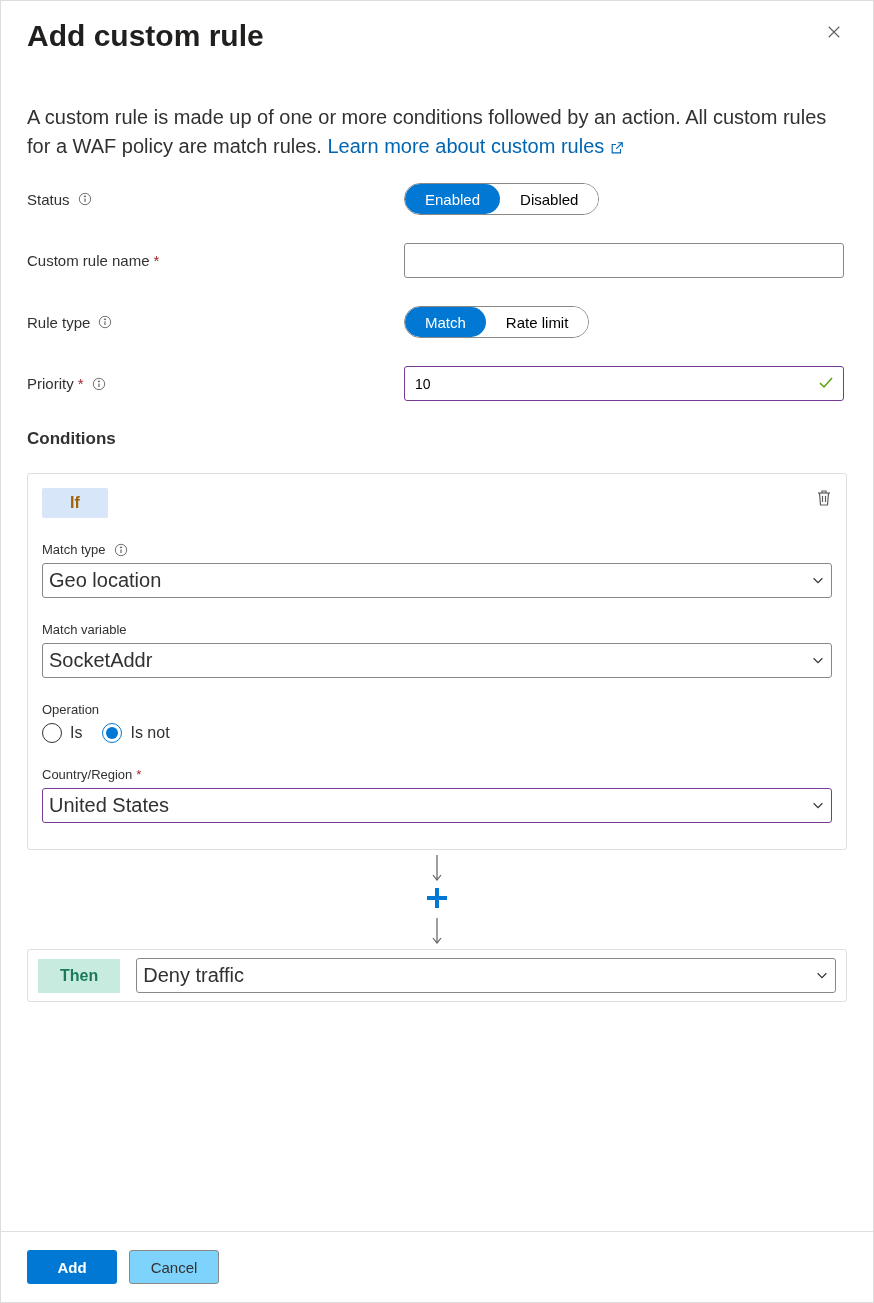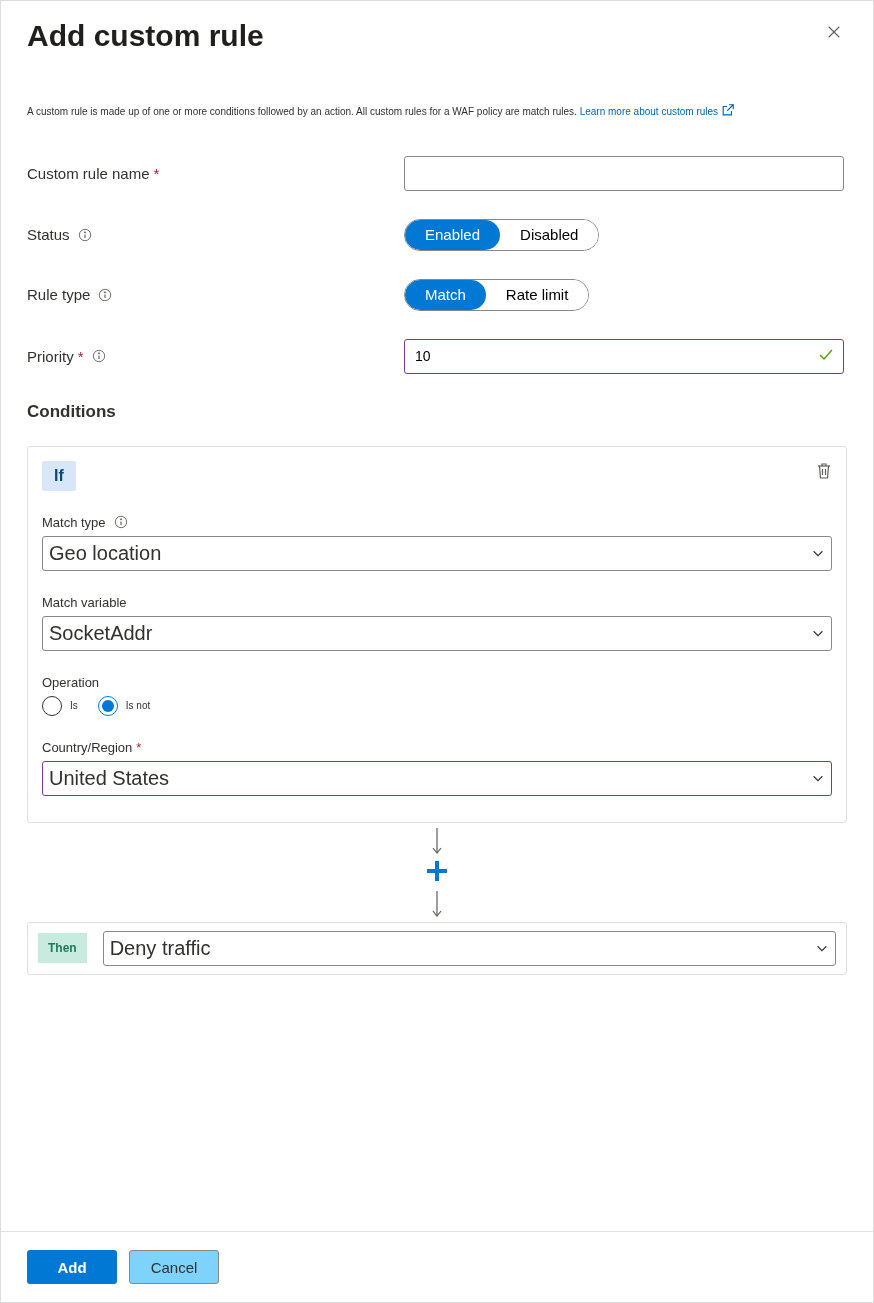--- a/index.html
+++ b/index.html
@@ -31,23 +31,23 @@
       font-weight: 600;
       color: #201f1e;
     }
     .close-btn {
       cursor: pointer;
       color: #605e5c;
       padding: 4px;
     }
     .close-btn svg { width: 18px; height: 18px; }
     .intro {
-      font-size: 10px;
+      font-size: 20px;
       line-height: 1.45;
-      margin-bottom: 34px;
+      margin-bottom: 20px;
     }
     .intro a {
       color: #0065b3;
       text-decoration: none;
     }
     .ext-link-icon {
       display: inline-block;
       vertical-align: -2px;
     }
     .ext-link-icon svg { width: 14px; height: 14px; }
@@ -121,23 +121,23 @@
     }
     .condition-card {
       border: 1px solid #e1dfdd;
       border-radius: 3px;
       padding: 14px 14px 26px 14px;
       position: relative;
     }
     .if-badge {
       display: inline-block;
       background: #d8e6fa;
-      color: #0c4a6e;
+      color: #a16207;
       font-weight: 600;
-      padding: 6px 12px;
+      padding: 6px 28px;
       border-radius: 2px;
       font-size: 16px;
       margin-bottom: 24px;
     }
     .trash-icon {
       position: absolute;
       right: 14px;
       top: 14px;
       cursor: pointer;
       color: #605e5c;
@@ -172,21 +172,21 @@
       display: flex;
       align-items: center;
       gap: 20px;
       margin-top: 6px;
     }
     .radio-item {
       display: flex;
       align-items: center;
       gap: 8px;
       cursor: pointer;
-      font-size: 10px;
+      font-size: 16px;
     }
     .radio-outer {
       width: 20px;
       height: 20px;
       border: 1px solid #323130;
       border-radius: 50%;
       display: flex;
       align-items: center;
       justify-content: center;
     }
@@ -216,23 +216,23 @@
       border-radius: 3px;
       padding: 8px 10px;
       display: flex;
       align-items: center;
       gap: 16px;
     }
     .then-badge {
       background: #c8ebdf;
       color: #1a7a5a;
       font-weight: 600;
-      padding: 8px 10px;
+      padding: 8px 22px;
       border-radius: 0;
-      font-size: 12px;
+      font-size: 16px;
     }
     .then-row .select {
       flex: 1;
     }
     .footer {
       border-top: 1px solid #e1dfdd;
       padding: 18px 26px;
       display: flex;
       gap: 12px;
     }
@@ -281,40 +281,40 @@
           <path d="M12 9v4.5H2.5V4H7"></path>
             <path d="M9 2h5v5"></path>
             <path d="M14 2L7 9"></path>
         </svg>
       </span>
     </a>
   </p>
 
   <div class="form-row">
     <div class="form-label">
-      <span><span>Custom rule name</span><span class="req">*</span></span>
-    </div>
-    <input type="text" class="text-input" value="" style="">
-  </div>
-
-  <div class="form-row">
-    <div class="form-label">
       <span>Status</span>
       <span class="info-icon">
         <svg viewBox="0 0 16 16" fill="none" stroke="currentColor" stroke-width="1">
             <circle cx="8" cy="8" r="6.5"></circle>
             <path d="M8 11.5V7.5" stroke-width="1.3"></path>
             <circle cx="8" cy="5" r="0.7" fill="currentColor"></circle>
           </svg>
       </span>
     </div>
     <div class="toggle-group">
       <button class="toggle-opt selected">Enabled</button>
       <button class="toggle-opt">Disabled</button>
     </div>
+  </div>
+
+  <div class="form-row">
+    <div class="form-label">
+      <span><span>Custom rule name</span><span class="req">*</span></span>
+    </div>
+    <input type="text" class="text-input" value="" style="">
   </div>
 
   <div class="form-row">
     <div class="form-label">
       <span>Rule type</span>
       <span class="info-icon">
         <svg viewBox="0 0 16 16" fill="none" stroke="currentColor" stroke-width="1">
             <circle cx="8" cy="8" r="6.5"></circle>
             <path d="M8 11.5V7.5" stroke-width="1.3"></path>
             <circle cx="8" cy="5" r="0.7" fill="currentColor"></circle>

